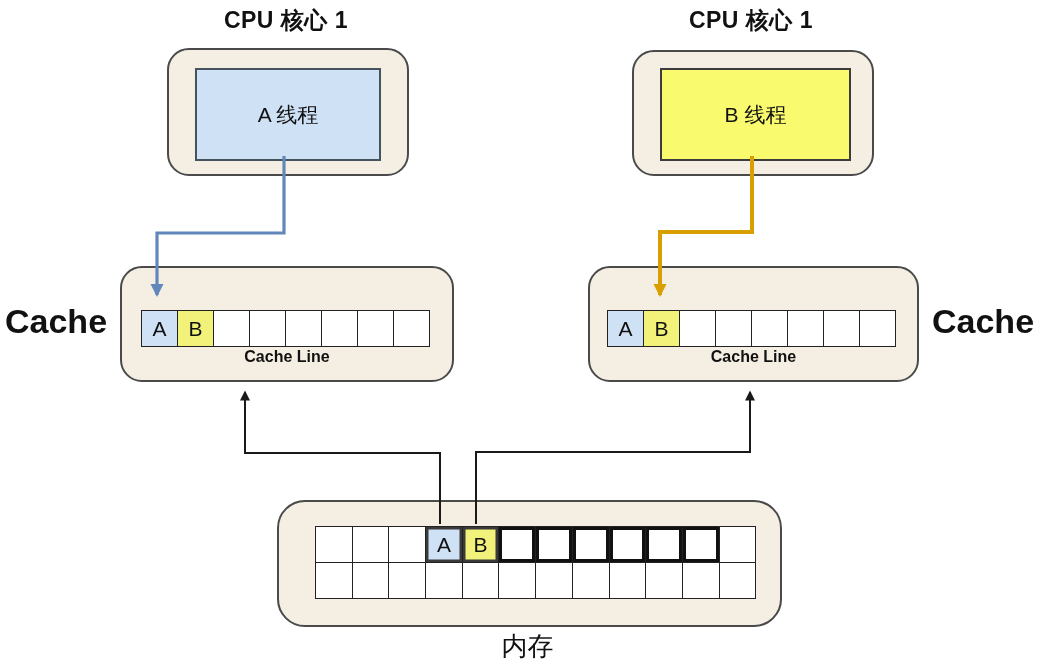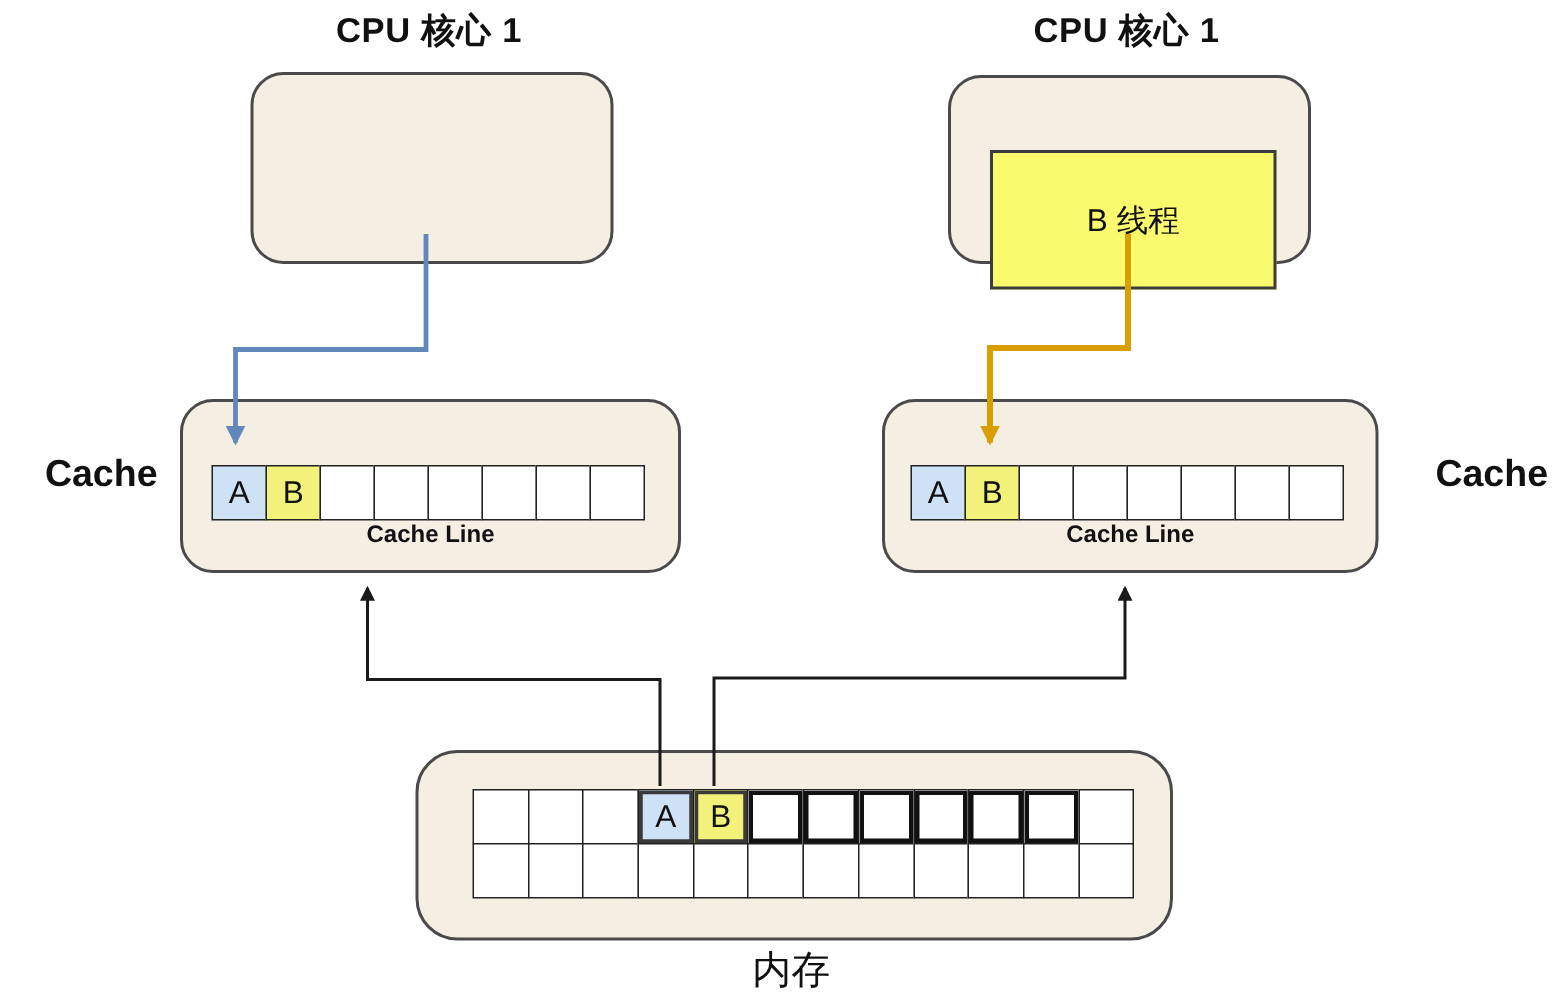--- a/index.html
+++ b/index.html
@@ -4,21 +4,21 @@
 <style>
   html,body{margin:0;padding:0;background:#fff;}
   #canvas{position:relative;width:1037px;height:669px;background:var(--canvas_bg,#fff);
           font-family:"Liberation Sans",sans-serif;color:var(--text_color,#111);overflow:hidden;}
   .abs{position:absolute;}
   .panel{position:absolute;background:var(--panel_fill);border:2px solid var(--panel_border);border-radius:22px;}
   .title{position:absolute;font-weight:bold;font-size:23px;text-align:center;letter-spacing:.5px;}
   .thread-box{position:absolute;display:flex;align-items:center;justify-content:center;font-size:21px;}
   #thread-a{background:var(--thread_a_fill);border:2px solid var(--thread_a_border);}
   #thread-b{background:var(--thread_b_fill);border:2px solid var(--thread_b_border);}
-  .side-label{position:absolute;font-weight:bold;font-size:25px;text-align:right;width:100px;}
+  .side-label{position:absolute;font-weight:bold;font-size:34px;text-align:right;width:100px;}
   .line-label{position:absolute;left:0;right:0;text-align:center;font-weight:bold;font-size:16px;}
   .cell-row{display:flex;width:max-content;}
   .cell{box-sizing:border-box;width:37px;height:37px;margin-left:-1px;border:1px solid var(--cell_border);
         background:#fff;display:flex;align-items:center;justify-content:center;font-size:21px;}
   .cell:first-child{margin-left:0;}
   .cell-a{background:var(--cell_a_fill);}
   .cell-b{background:var(--cell_b_fill);}
   .mem .cell{width:37.7px;}
   .mem .cell-row + .cell-row{margin-top:-1px;}
   .cell-a-mem{background:var(--cell_a_fill);box-shadow:inset 0 0 0 2.5px var(--mem_ab_thick);}
@@ -27,24 +27,27 @@
   .mem-label{position:absolute;text-align:center;font-weight:normal;font-size:26px;}
   #arrows{position:absolute;left:0;top:0;width:1037px;height:669px;pointer-events:none;}
 </style>
 </head>
 <body>
 
 <div id="canvas">
 
   <div class="title" style="left:167px;top:5px;width:238px;">CPU 核心 1</div>
   <div class="panel" style="left:167px;top:48px;width:238px;height:124px;"></div>
+  <div id="thread-a" class="thread-box" style="left:195px;top:68px;width:182px;height:89px;">
+    <span>A 线程</span>
+  </div>
 
   <div class="title" style="left:632px;top:5px;width:238px;">CPU 核心 1</div>
   <div class="panel" style="left:632px;top:50px;width:238px;height:122px;"></div>
-  <div id="thread-b" class="thread-box" style="left:660px;top:68px;width:187px;height:89px;margin-top:32px;">
+  <div id="thread-b" class="thread-box" style="left:660px;top:68px;width:187px;height:89px;">
     <span>B 线程</span>
   </div>
 
   <div class="side-label" style="left:5px;top:302px;">Cache</div>
   <div class="panel" style="left:120px;top:266px;width:330px;height:112px;">
     <div class="cell-row abs" style="left:19px;top:42px;">
         <div class="cell cell-a">A</div>
         <div class="cell cell-b">B</div>
         <div class="cell cell-plain"></div>
         <div class="cell cell-plain"></div>

